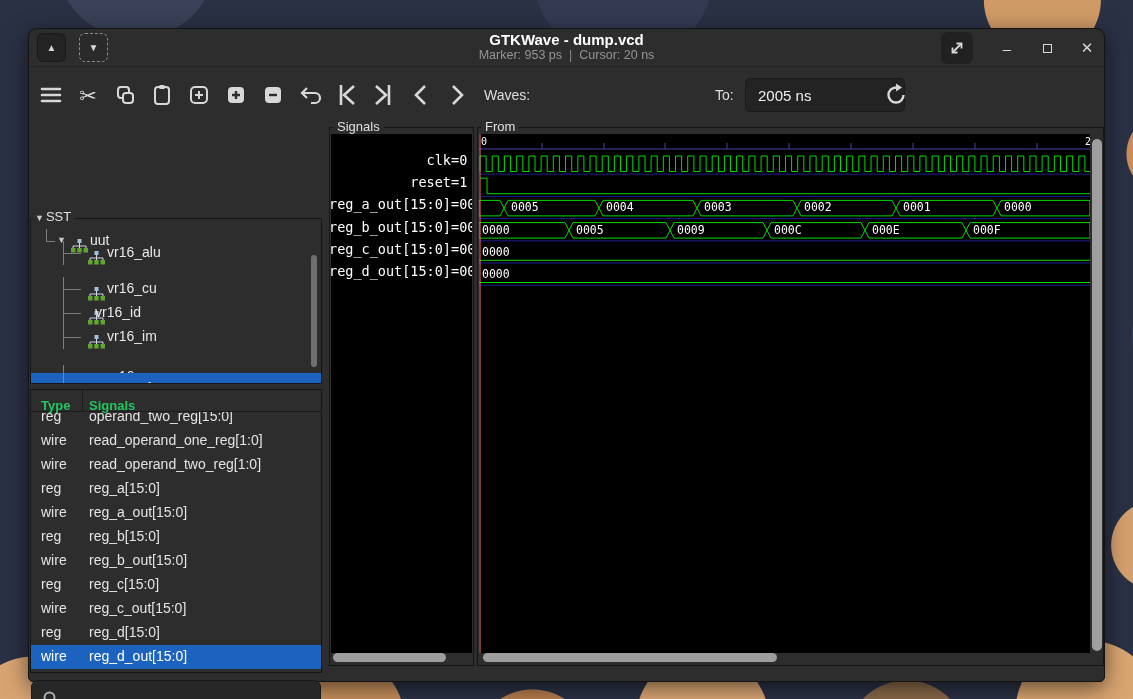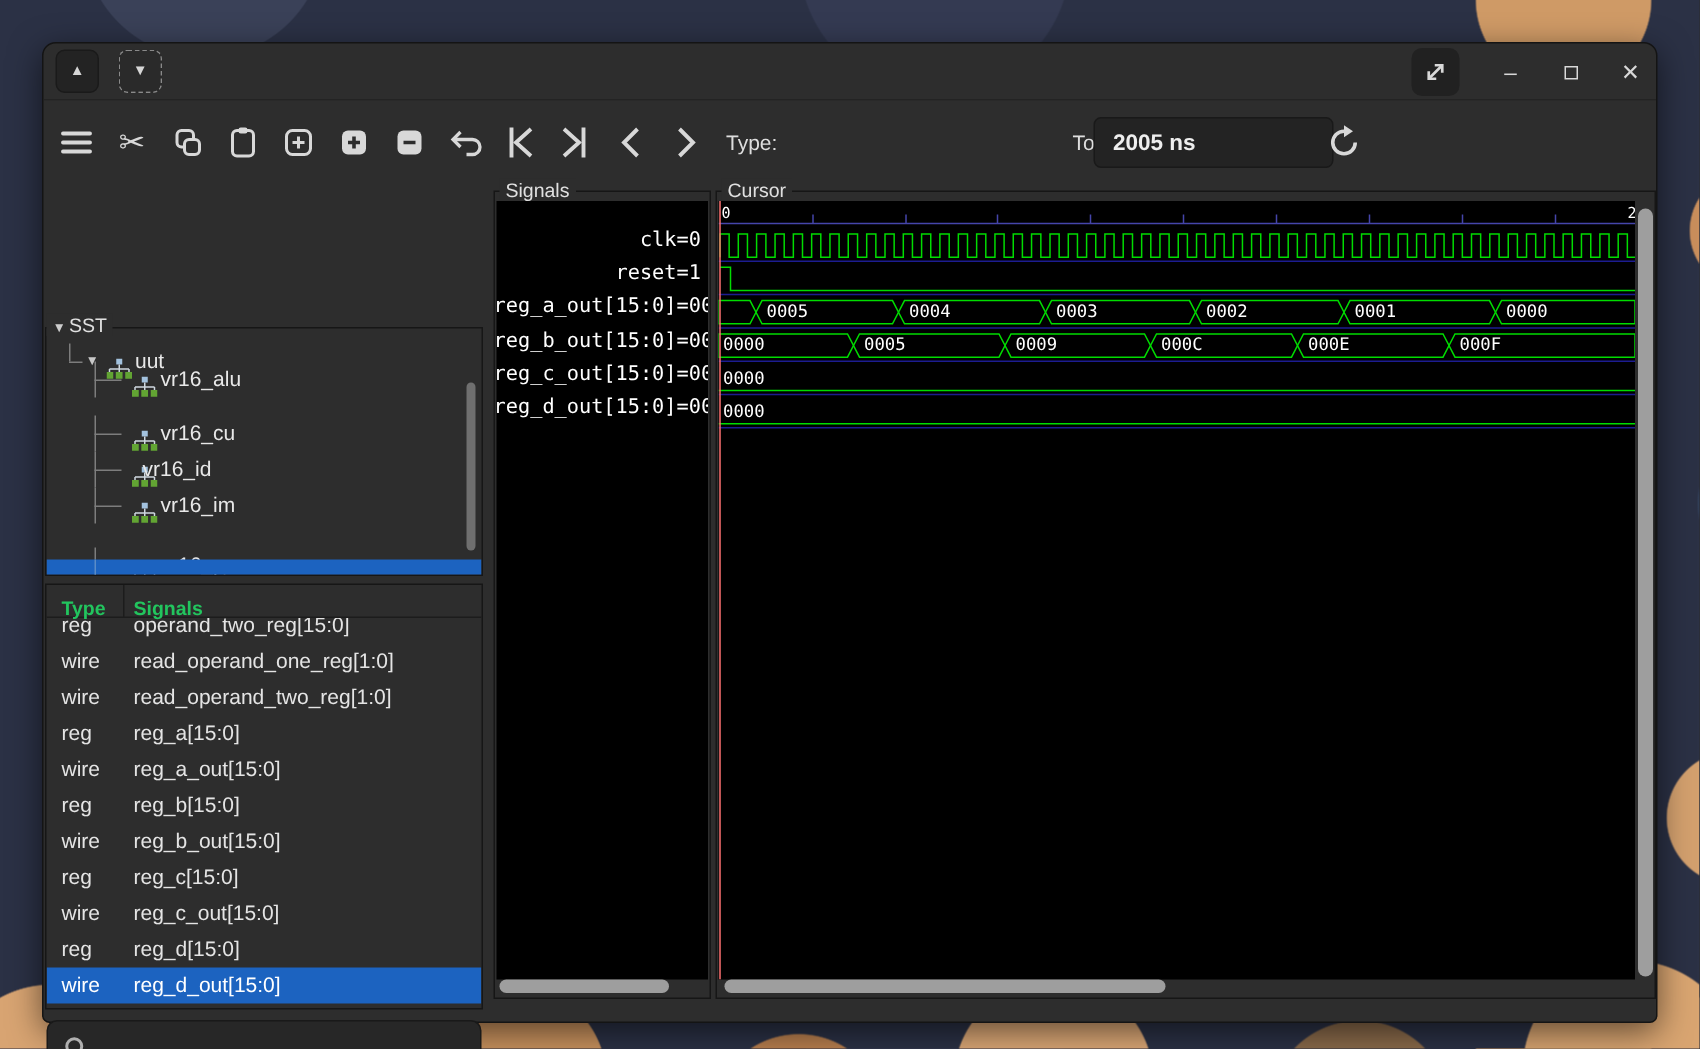--- a/index.html
+++ b/index.html
@@ -103,20 +103,26 @@
 
 <div id="window">
 
   <div id="titlebar">
     <div class="tb-btn" id="btn-up">
         <span>▲</span>
       </div>
     <div class="tb-btn" id="btn-down">
         <span>▼</span>
       </div>
+    <div id="title-block">
+      <div id="win-title">GTKWave - dump.vcd</div>
+      <div id="win-subtitle">
+        <span>Marker: 953 ps</span><span class="sep">|</span><span>Cursor: 20 ns</span>
+      </div>
+    </div>
     <div class="winctl" id="btn-expand">
       <svg width="18" height="18" viewBox="0 0 18 18">
         <path d="M5 13 L13 5" stroke="#d8d8d8" stroke-width="1.8" fill="none"></path>
         <path d="M8.5 4.5 H13.5 V9.5" stroke="#d8d8d8" stroke-width="1.8" fill="none"></path>
         <path d="M9.5 13.5 H4.5 V8.5" stroke="#d8d8d8" stroke-width="1.8" fill="none"></path>
       </svg>
     </div>
     <div class="winctl" id="btn-min">
         <span>–</span>
       </div>
@@ -188,23 +194,23 @@
     <div class="tool" style="left:378px">
       <svg width="20" height="26" viewBox="0 0 20 26">
         <path d="M14 4 L5 13 L14 22" fill="none" stroke="#d8d8d8" stroke-width="2.6"></path>
         </svg>
     </div>
     <div class="tool" style="left:414px">
       <svg width="20" height="26" viewBox="0 0 20 26">
         <path d="M6 4 L15 13 L6 22" fill="none" stroke="#d8d8d8" stroke-width="2.6"></path>
         </svg>
     </div>
-    <span class="fld-label" style="left:455px">Type:</span>
+    <span class="fld-label" style="left:455px">Waves:</span>
     <span class="fld-label" style="left:686px">To:</span>
-    <input class="fld" style="left: 700px; font-weight: bold;" id="to-input" value="2005 ns">
+    <input class="fld" style="left: 716px;" id="to-input" value="2005 ns">
     <div class="tool" style="left:853px">
       <svg width="26" height="26" viewBox="0 0 26 26">
         <path d="M20.5 13 A7.5 7.5 0 1 1 13 5.5" fill="none" stroke="#d8d8d8" stroke-width="2.4"></path>
         <path d="M13 1.5 L19 5.5 L13 9.5 Z" fill="#d8d8d8"></path>
         </svg>
     </div>
   </div>
 
   <div id="left-panel">
     <div class="frame-label" id="sst-label"><span id="sst-arrow">▼</span><span>SST</span></div>
@@ -390,21 +396,21 @@
         <span class="nm">reg_c_out[15:0]</span>
         <span class="vl">=00</span>
       </div>
       <div class="sig-row" style="top:129px">
         <span class="nm">reg_d_out[15:0]</span>
         <span class="vl">=00</span>
       </div>
     </div>
   <div class="hscroll" id="signals-hscroll"></div>
 
-  <div class="frame-label" id="waves-title">Cursor</div>
+  <div class="frame-label" id="waves-title">From</div>
   <div class="frame" id="waves-frame"></div>
   <div id="waves-black"><svg width="611" height="519">
         <line x1="0" y1="40.2" x2="611" y2="40.2" stroke="#1c1c90" stroke-width="1"></line>
         <line x1="0" y1="62.4" x2="611" y2="62.4" stroke="#1c1c90" stroke-width="1"></line>
         <line x1="0" y1="84.6" x2="611" y2="84.6" stroke="#1c1c90" stroke-width="1"></line>
         <line x1="0" y1="106.8" x2="611" y2="106.8" stroke="#1c1c90" stroke-width="1"></line>
         <line x1="0" y1="129" x2="611" y2="129" stroke="#1c1c90" stroke-width="1"></line>
         <line x1="0" y1="151.2" x2="611" y2="151.2" stroke="#1c1c90" stroke-width="1"></line>
         <line x1="0" y1="15" x2="611" y2="15" stroke="#4545aa" stroke-width="1"></line>
         <line x1="63" y1="9" x2="63" y2="15" stroke="#4545aa" stroke-width="1"></line>

